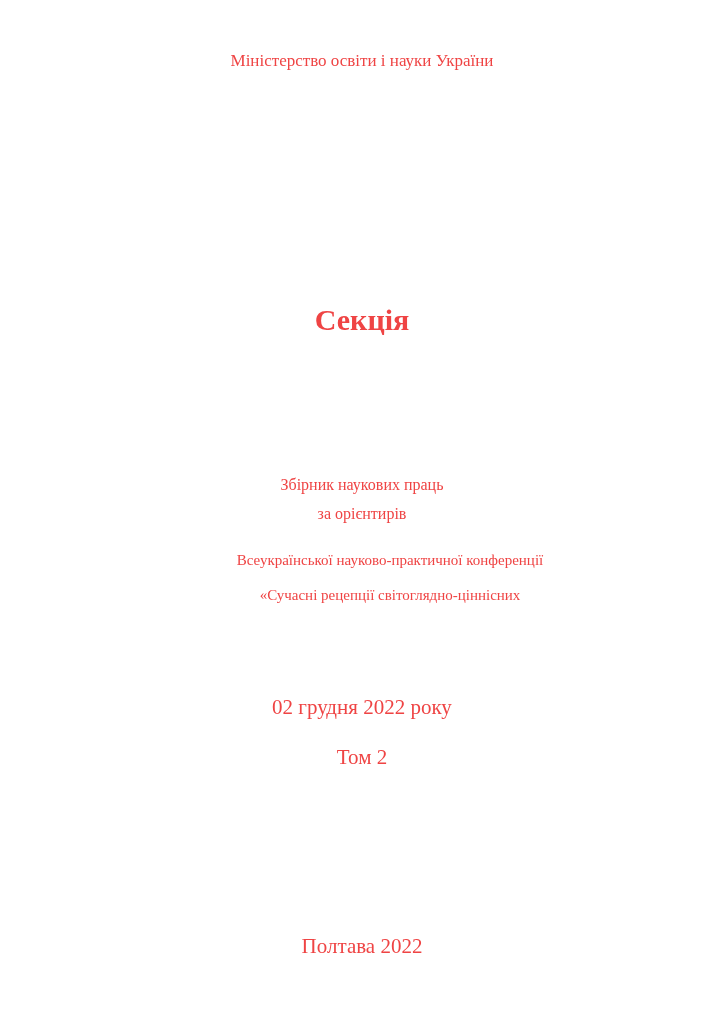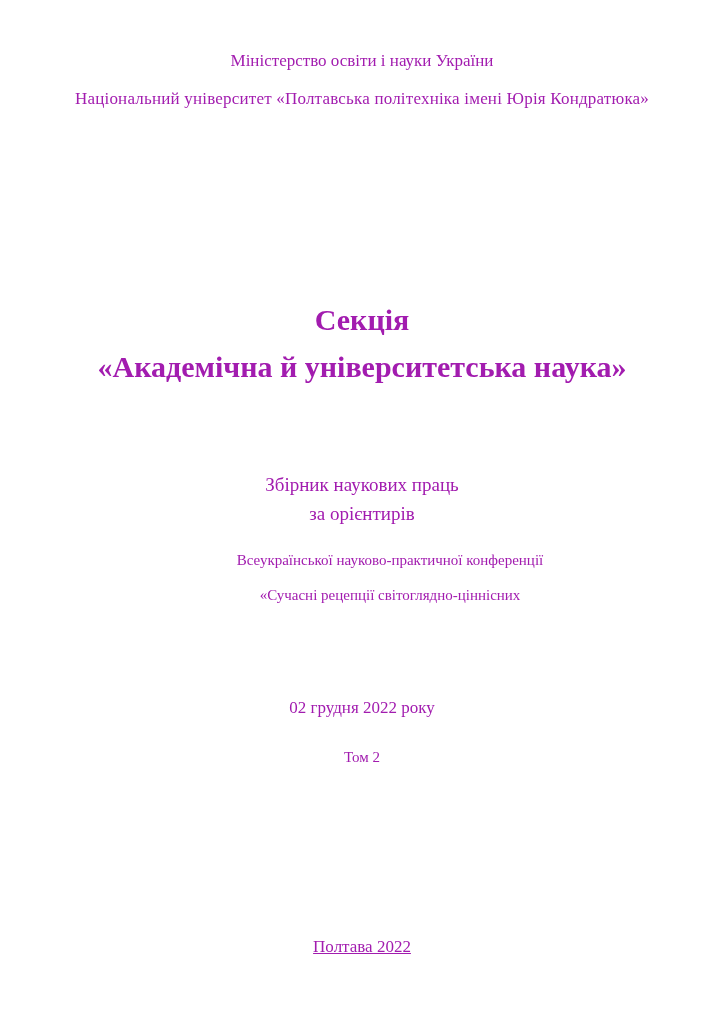--- a/index.html
+++ b/index.html
@@ -6,21 +6,21 @@
   html, body {
     margin: 0;
     padding: 0;
     background: #ffffff;
   }
   .page {
     position: relative;
     width: 704px;
     height: 1024px;
     background: #ffffff;
-    color: #a21caf;
+    color: #ef4444;
     font-family: "Liberation Serif", "DejaVu Serif", serif;
     overflow: hidden;
   }
   .block {
     position: absolute;
     left: 0;
     width: 724px;
     text-align: center;
   }
   .block p {
@@ -46,77 +46,74 @@
     font-size: 30px;
     font-weight: bold;
   }
   .section-block p {
     line-height: 47px;
   }
 
   
   .collection-block {
     top: 470px;
-    font-size: 19px;
+    font-size: 16px;
   }
   .collection-block p {
     line-height: 29px;
   }
 
   
   .conference-block {
     top: 543px;
     font-size: 15px;
     margin-left: 28px;
   }
   .conference-block p {
     line-height: 35px;
   }
 
   
   .date-block {
     top: 697px;
-    font-size: 17px;
+    font-size: 21px;
   }
   .date-block p {
     line-height: 21px;
   }
 
   
   .volume-block {
     top: 747px;
-    font-size: 15px;
+    font-size: 21px;
   }
   .volume-block p {
     line-height: 21px;
   }
 
   
   .imprint-block {
     top: 938px;
-    font-size: 17px;
-    text-decoration: underline;
+    font-size: 21px;
   }
   .imprint-block p {
     line-height: 17px;
   }
 </style>
 </head>
 <body>
 
 <div class="page">
 
   <div class="block org-block">
     <p>Міністерство освіти і науки України</p>
-    <p class="wide">Національний університет «Полтавська політехніка імені Юрія Кондратюка»</p>
   </div>
 
   <div class="block section-block">
     <p>Секція</p>
-    <p>«Академічна й університетська наука»</p>
   </div>
 
   <div class="block collection-block">
     <p>Збірник наукових праць</p>
     <p>за орієнтирів</p>
   </div>
 
   <div class="block conference-block">
     <p>Всеукраїнської науково-практичної конференції</p>
     <p>«Сучасні рецепції світоглядно-ціннісних</p>

